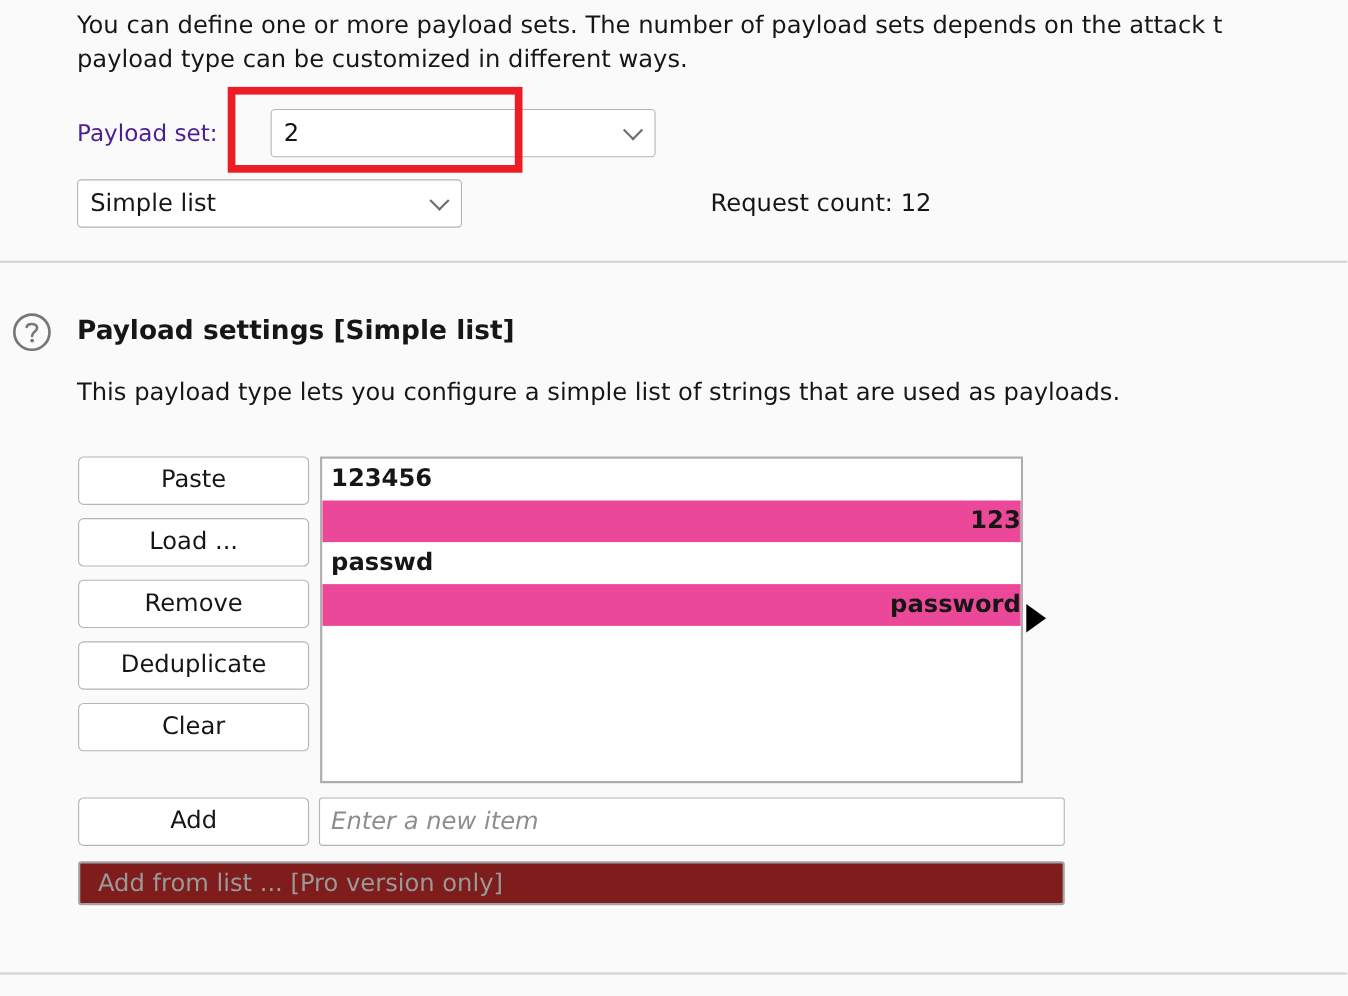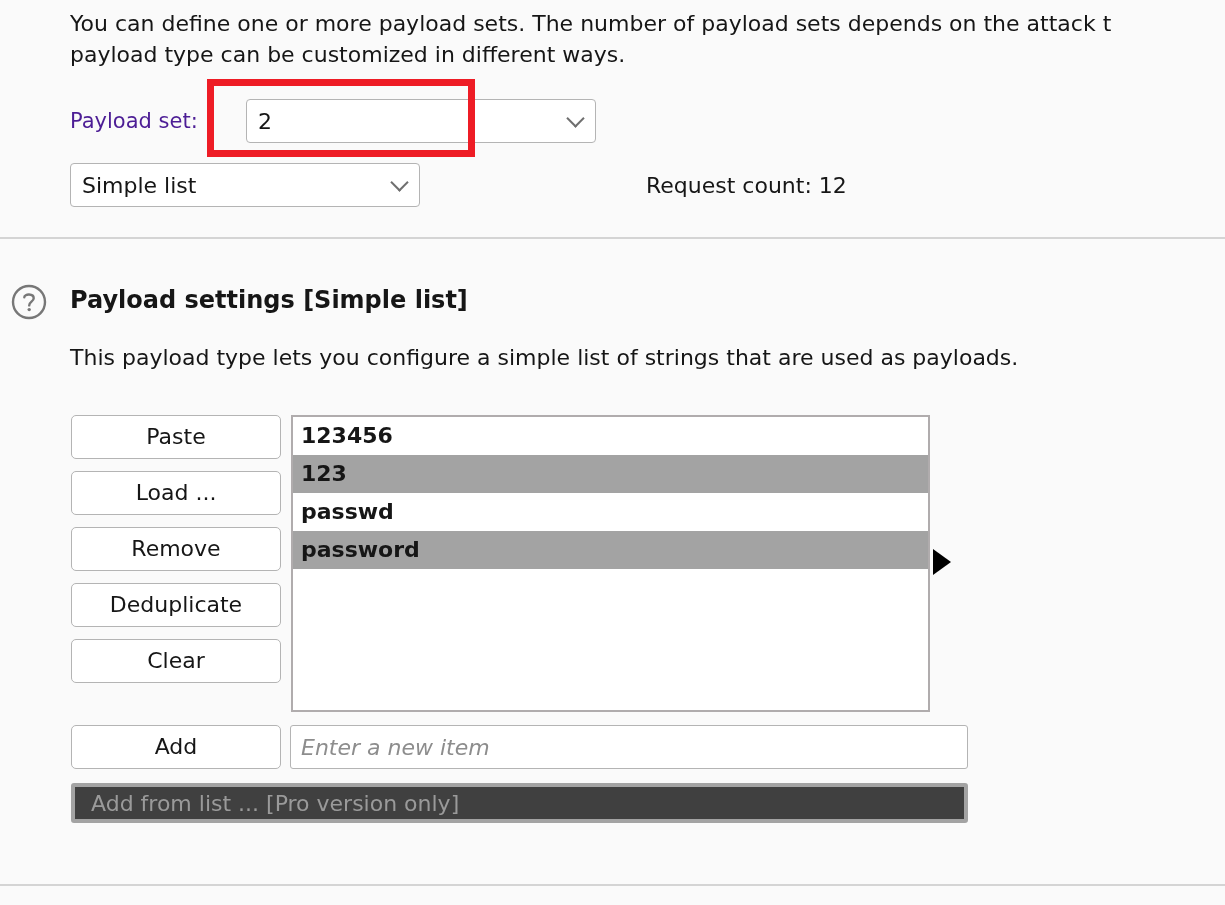--- a/index.html
+++ b/index.html
@@ -193,21 +193,22 @@
     line-height: 38px;
     padding-left: 8px;
     font-size: 22px;
     color: #161616;
     background: #ffffff;
     white-space: nowrap;
     overflow: hidden;
     font-weight: bold;
   }
   .list-item.alt {
-    background: #a3a3a3;
+    background: #ec4899;
+    text-align: right;
   }
 
   
   .cursor-arrow {
     position: absolute;
     left: 933px;
     top: 549px;
     width: 0;
     height: 0;
     border-top: 13px solid transparent;
@@ -245,22 +246,22 @@
   }
 
   
   .pro-combo {
     position: absolute;
     left: 71px;
     top: 783px;
     box-sizing: border-box;
     width: 897px;
     height: 40px;
-    background: #404040;
-    border: 4px solid #a3a3a3;
+    background: #7f1d1d;
+    border: 2px solid #a3a3a3;
     border-radius: 3px;
     display: flex;
     align-items: center;
     padding: 0 34px 0 16px;
     font-size: 22px;
     color: #9a9a9a;
   }
   .pro-combo .chev::before {
     border-right-color: #b5b5b5;
     border-bottom-color: #b5b5b5;

